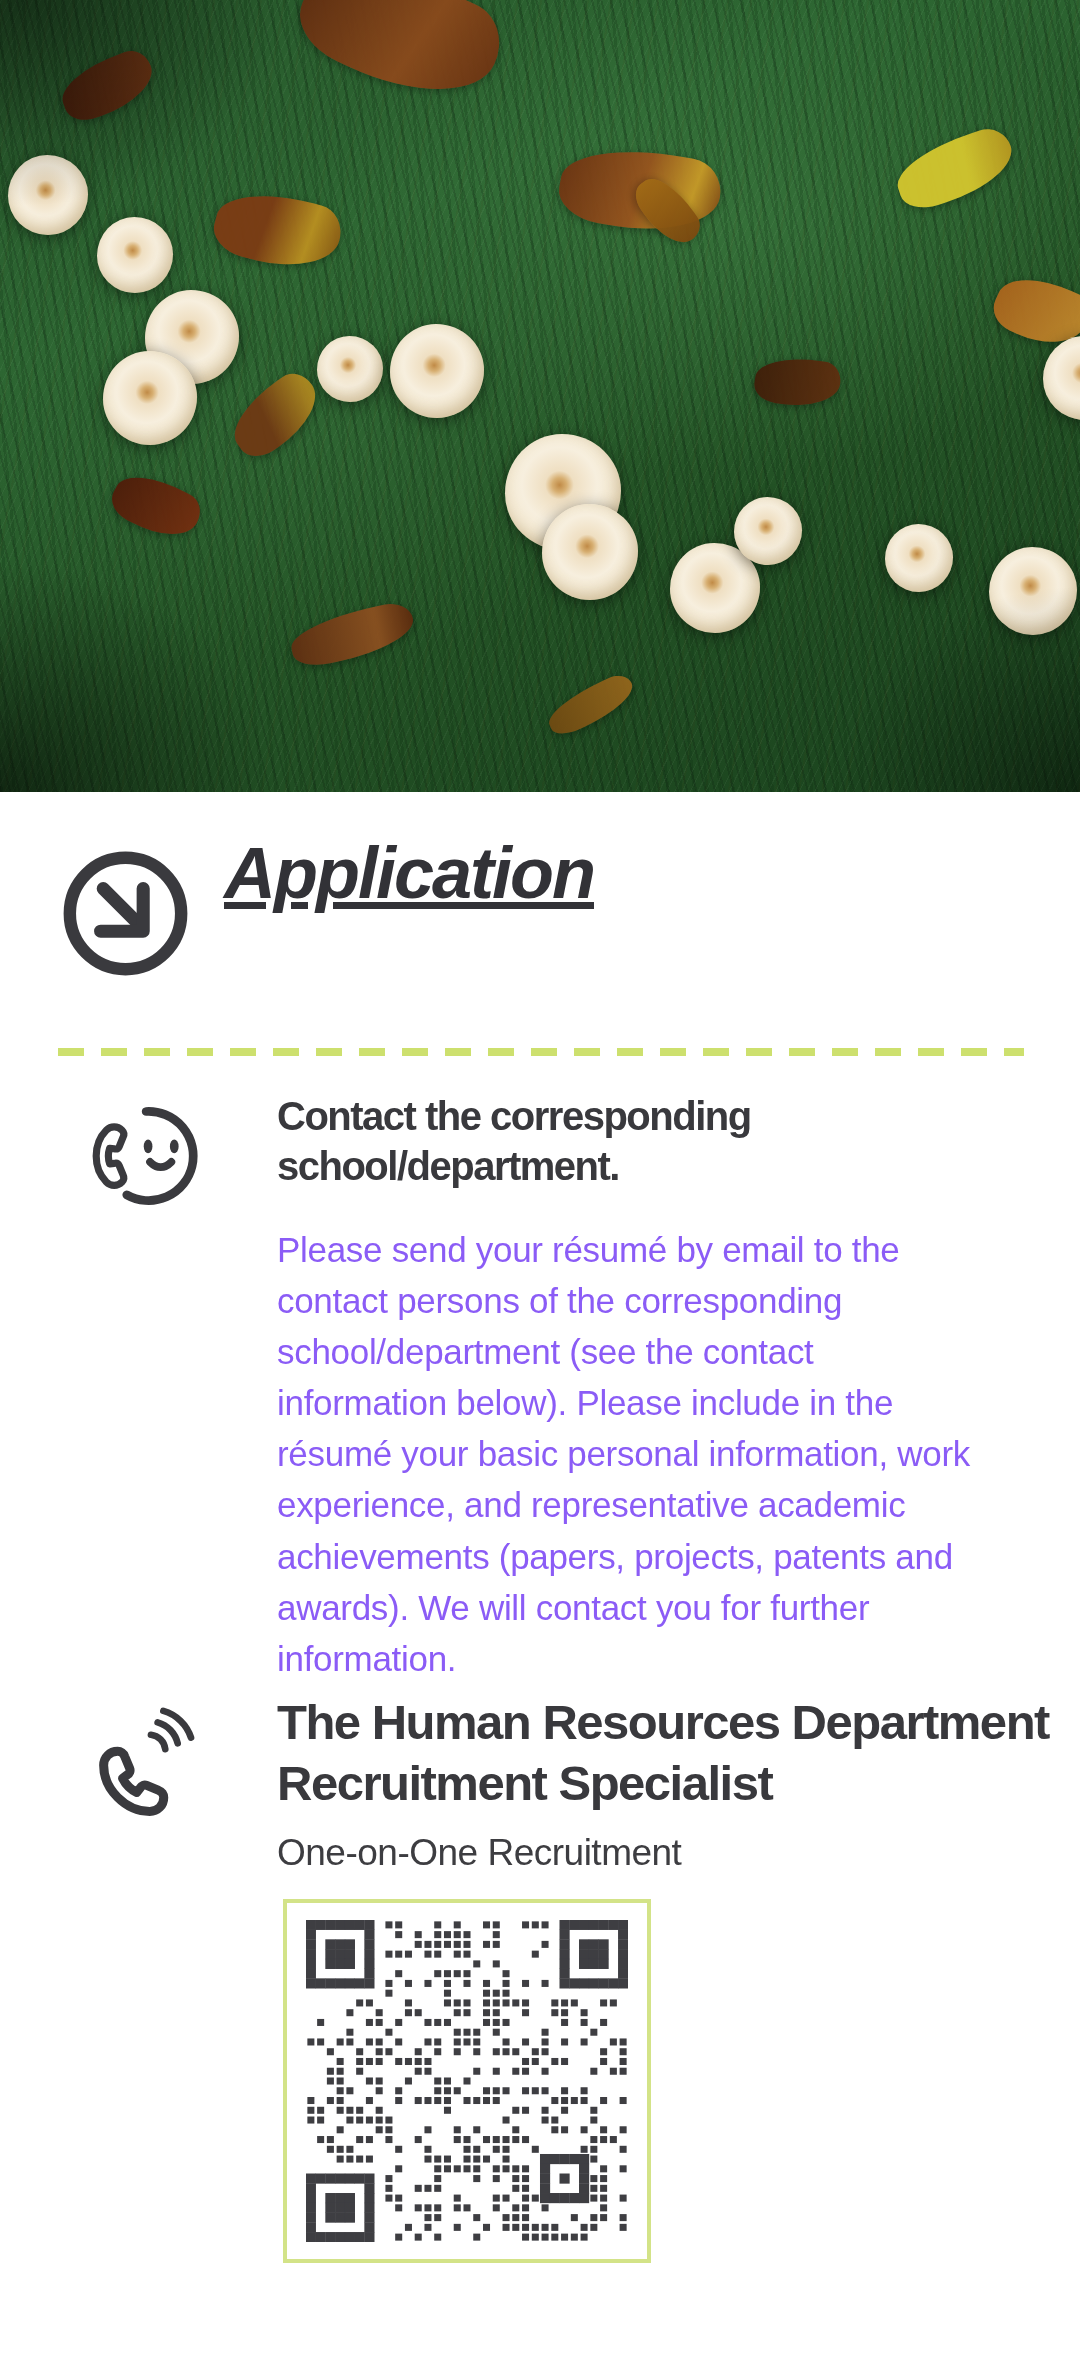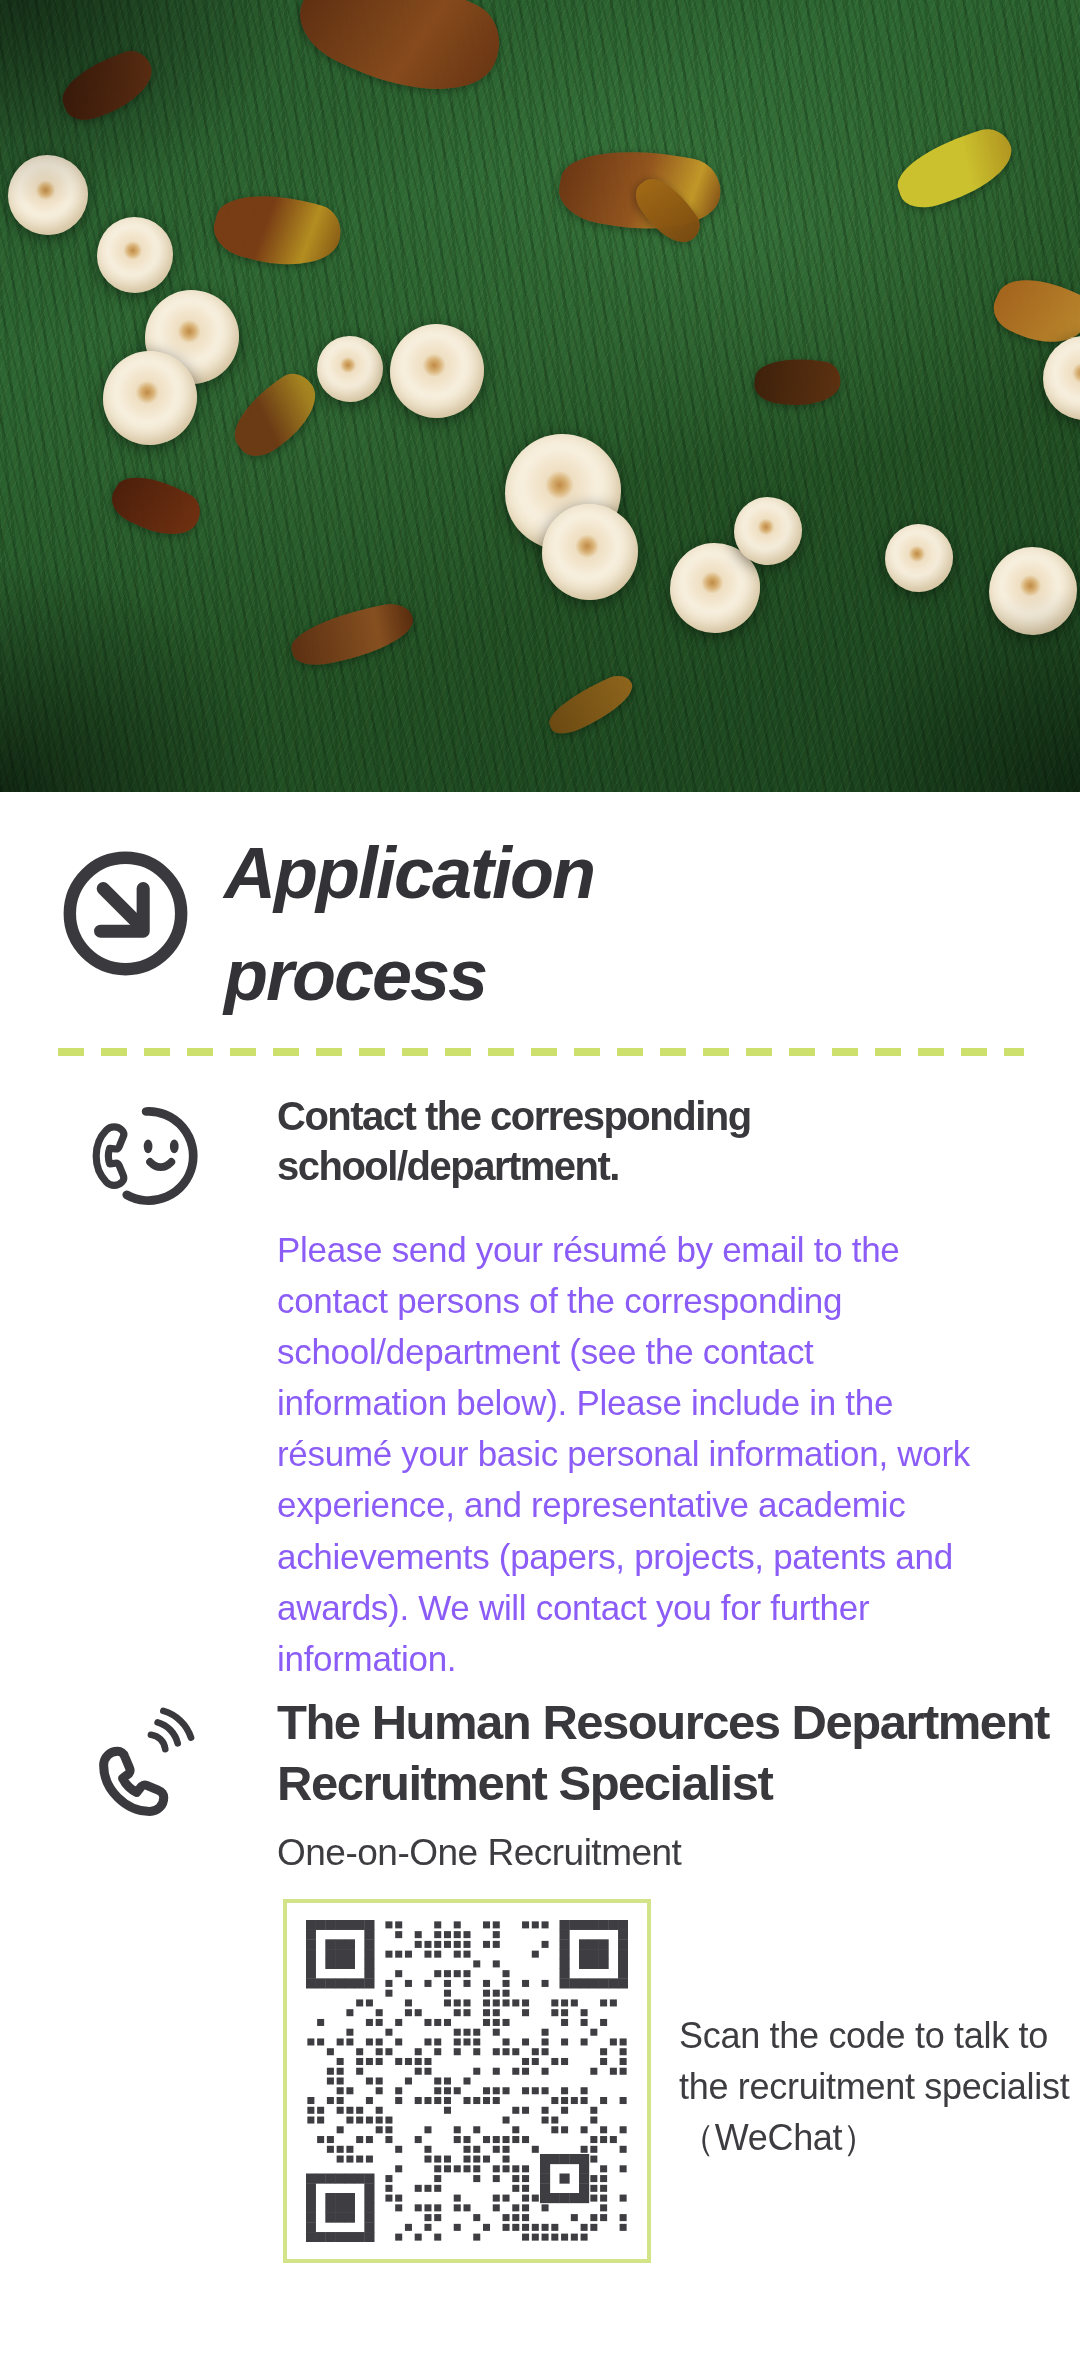--- a/index.html
+++ b/index.html
@@ -37,21 +37,21 @@
     background:radial-gradient(circle at 47% 44%, #c08a46 0%, #d7af72 8%, #efdfc2 16%, #f7efde 42%, #f2e6cb 72%, #e3cfa8 100%);
     box-shadow:0 3px 16px rgba(0,0,0,.45), inset -4px -6px 14px rgba(140,110,60,.30);
   }
   .leaf{position:absolute;opacity:.96;}
   
   .title-row{position:absolute;left:0;top:0;width:1080px;}
   .circle-arrow{position:absolute;left:60px;top:848px;width:131px;height:131px;}
   .app-title{
     position:absolute;left:224px;top:822px;
     font-size:72px;font-weight:bold;font-style:italic;letter-spacing:-2px;
-    line-height:1.42;color:#323237;
+    line-height:1.42;color:#323237;text-decoration:underline;
   }
   .divider{
     position:absolute;left:58px;top:1048px;width:966px;height:8px;
     background:repeating-linear-gradient(90deg,#cde06e 0 26px,transparent 26px 43px);
   }
   
   .icon1{position:absolute;left:88px;top:1096px;width:126px;height:126px;}
   .icon2{position:absolute;left:88px;top:1702px;width:124px;height:138px;}
   .h-step{
     position:absolute;left:277px;font-weight:bold;color:#39393d;
@@ -118,21 +118,20 @@
   </div>
 
   <div class="title-row">
     <svg class="circle-arrow" viewBox="0 0 100 100">
       <circle class="ink" cx="50" cy="50" r="42.5" stroke-width="9.5"></circle>
       <path class="ink" d="M33 31 L58 56" stroke-width="10" stroke-linecap="round"></path>
       <path class="ink" d="M63.5 31 V63.5 H31" stroke-width="10" stroke-linecap="round" stroke-linejoin="round"></path>
     </svg>
     <div class="app-title">
       <div>Application</div>
-      <div>process</div>
     </div>
   </div>
 
   <div class="divider"></div>
 
   <svg class="icon1" viewBox="0 0 130 130">
     <path class="ink" d="M60 16 A46 46 0 1 1 40 102" stroke-width="9" stroke-linecap="round"></path>
     <ellipse cx="62" cy="52" rx="4.5" ry="7" fill="#3a3a3e"></ellipse>
     <ellipse cx="89" cy="52" rx="4.5" ry="7" fill="#3a3a3e"></ellipse>
     <path class="ink" d="M64 68 Q75 79 86 68" stroke-width="8" stroke-linecap="round"></path>
@@ -633,15 +632,14 @@
         <rect x="171.4" y="321.4" width="7.2" height="7.2" fill="#3e3e42"></rect>
         <rect x="221.4" y="321.4" width="7.2" height="7.2" fill="#3e3e42"></rect>
         <rect x="231.4" y="321.4" width="7.2" height="7.2" fill="#3e3e42"></rect>
         <rect x="241.4" y="321.4" width="7.2" height="7.2" fill="#3e3e42"></rect>
         <rect x="251.4" y="321.4" width="7.2" height="7.2" fill="#3e3e42"></rect>
         <rect x="261.4" y="321.4" width="7.2" height="7.2" fill="#3e3e42"></rect>
         <rect x="271.4" y="321.4" width="7.2" height="7.2" fill="#3e3e42"></rect>
         <rect x="281.4" y="321.4" width="7.2" height="7.2" fill="#3e3e42"></rect>
       </svg>
   </div>
-  <div class="qr-caption">Scan the code to talk to the recruitment specialist（WeChat）</div>
 
 </div>
 
 </body></html>

